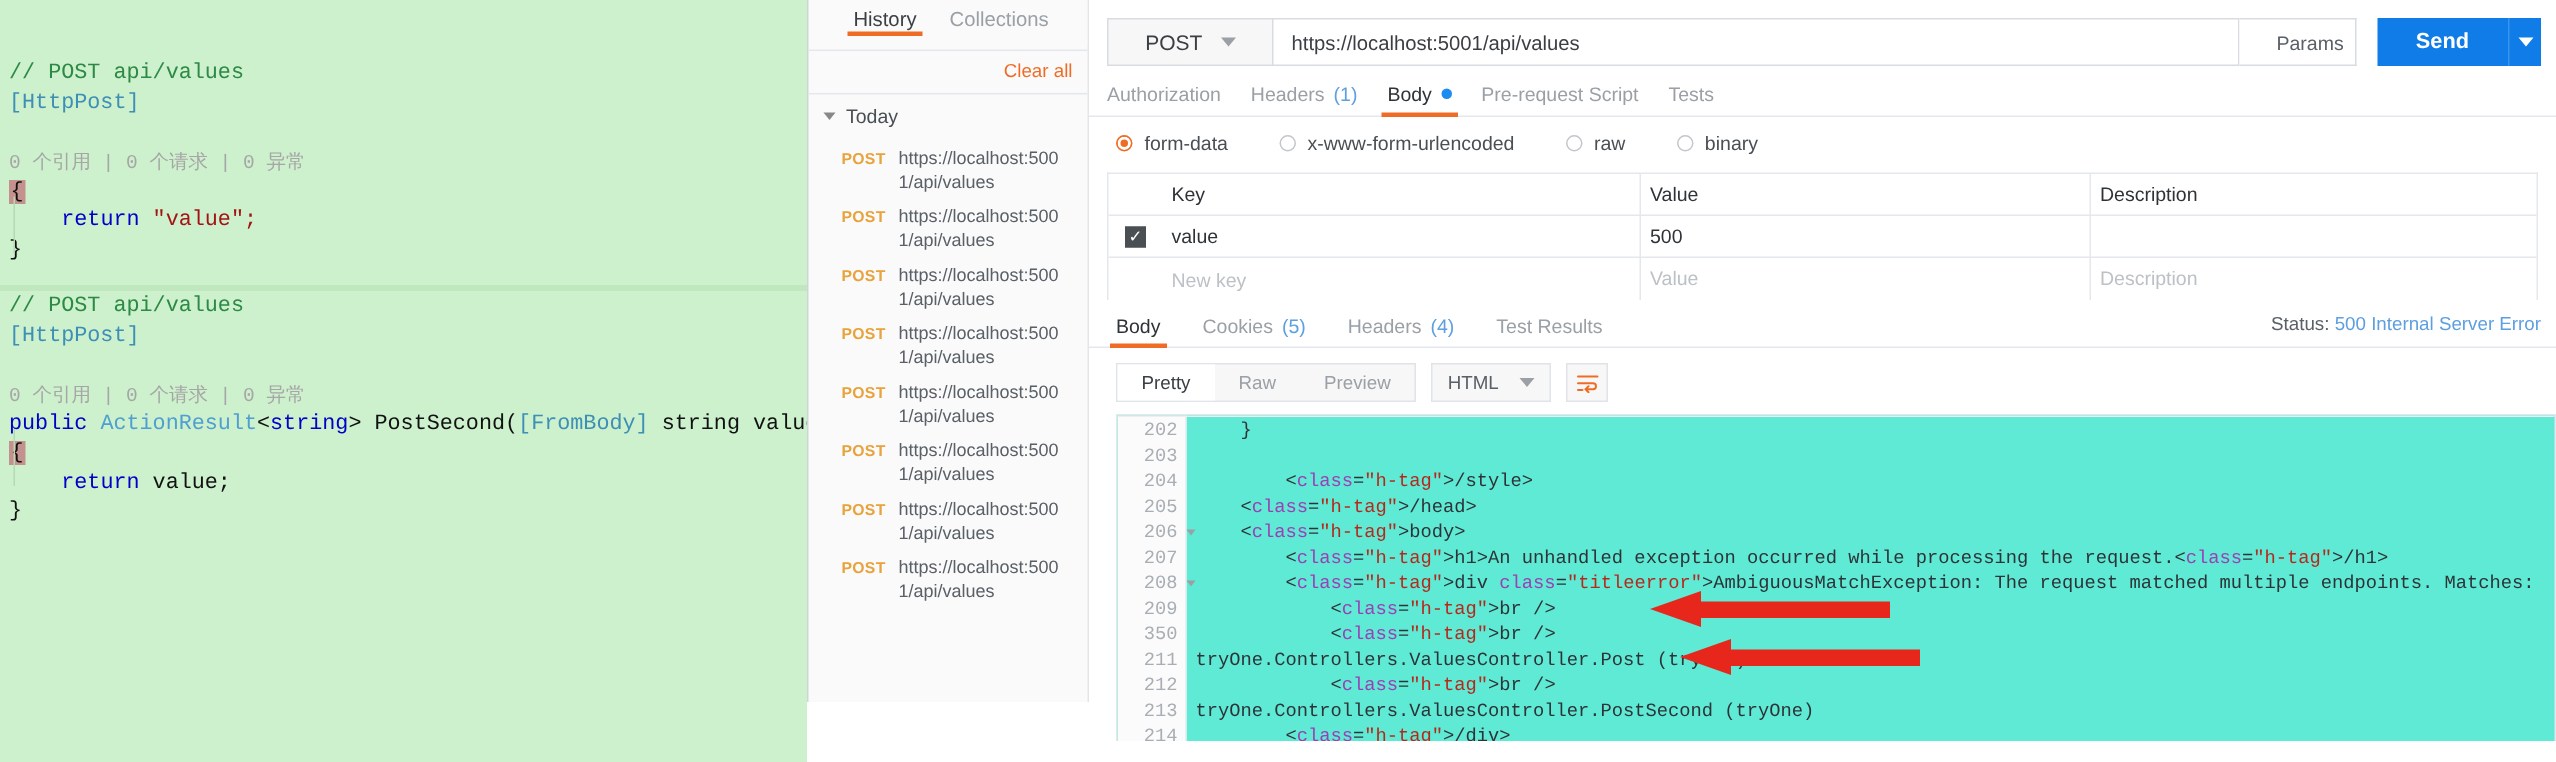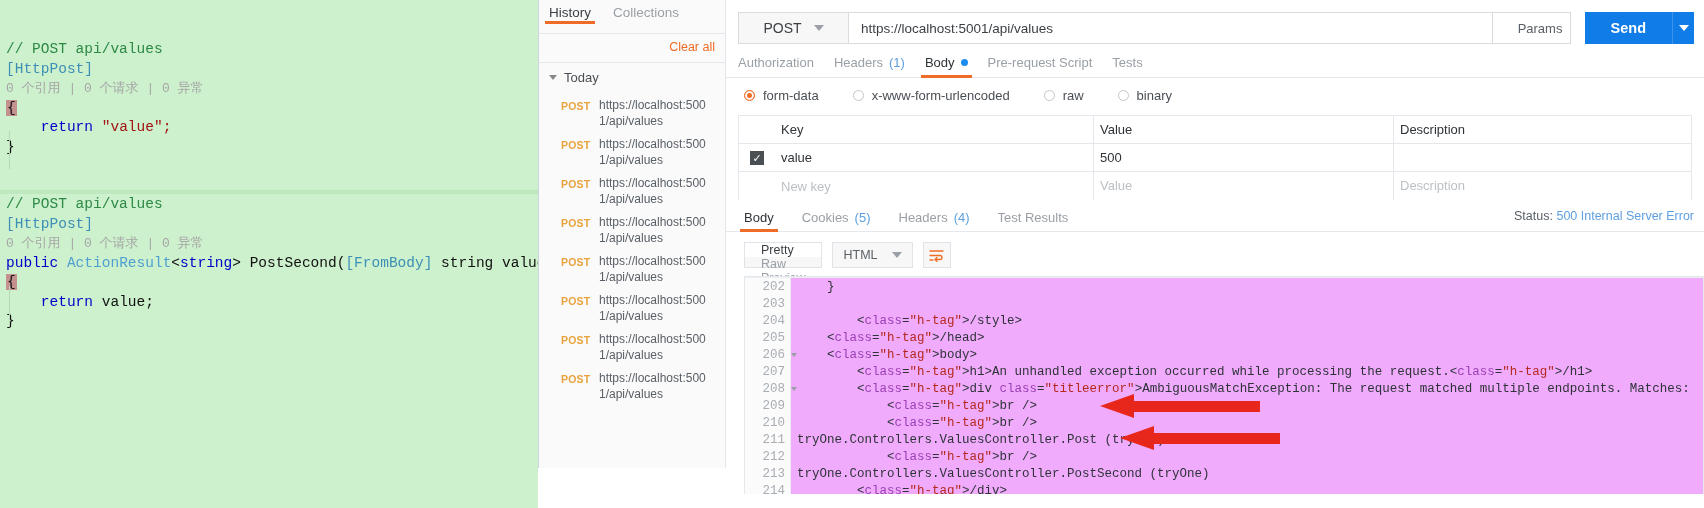--- a/index.html
+++ b/index.html
@@ -24,41 +24,42 @@
   .code-block { position: absolute; left: 0; width: 538px; }
   .cb1 { top: 40px; }
   .cb2 { top: 195px; }
   .cl { height: 19.5px; line-height: 19.5px; white-space: pre; padding-left: 6px; }
   .sep {
     position: absolute; left: 0; top: 190px; width: 538px; height: 4px;
     background: #bfe8bf;
   }
   .tok-comment { color: #2d8a46; }
   .tok-attr    { color: #3d8fb5; }
-  .tok-lens    { color: #a6a6a6; font-size: 13px; }
+  .tok-lens    { color: #a6a6a6; font-size: 13px; margin-top: 20px; }
   .tok-kw      { color: #0000c8; }
   .tok-type    { color: #4f9fd1; }
   .tok-plain   { color: #111; }
   .tok-str     { color: #a31515; }
   .tok-brace   { color: #111; }
   .brace-hl {
     background: #c4918f; color: #111; padding: 0 1px;
   }
   .indent-guide {
     position: absolute; width: 1px; background: #b5d9b5;
   }
 
   
   .sidebar {
     width: 188px; height: 468px;
     background: #fafafa;
     border-left: 1px solid #cfd4da;
     border-right: 1px solid #e2e5e9;
     position: relative;
     overflow: hidden;
+    padding-left: 20px;
   }
   .sb-tabs {
     display: flex; height: 30px; align-items: flex-start;
     padding-left: 10px; gap: 22px;
     background: #fafafa;
   }
   .sb-tab {
     font-size: 13.5px; color: #9aa0a6; padding-top: 5px;
     position: relative; cursor: pointer;
   }
@@ -186,42 +187,42 @@
     position: relative;
   }
   .resp-status {
     position: absolute; right: 10px; top: 9px; font-size: 12.5px; color: #5a6067;
     white-space: nowrap;
   }
   .resp-status b { color: #5e9fe0; font-weight: normal; }
 
   .viewer-bar { display: flex; align-items: center; gap: 10px; padding: 10px 12px 8px 18px; }
   .seg {
-    display: flex; border: 1px solid #e0e3e7; background: #f7f7f7; height: 26px; flex-direction: column;
+    display: flex; border: 1px solid #e0e3e7; background: #f7f7f7; height: 26px;
   }
   .seg div {
     padding: 0 16px; font-size: 12.5px; color: #9aa0a6; display: flex;
     align-items: center; cursor: pointer;
   }
   .seg div.active { color: #3b3f44; background: #fff; }
   .fmt-select {
     display: flex; align-items: center; gap: 14px; border: 1px solid #e0e3e7;
     background: #f7f7f7; height: 26px; padding: 0 10px; font-size: 12.5px;
     color: #5a6067; cursor: pointer;
   }
   .wrap-btn {
     width: 28px; height: 26px; border: 1px solid #e0e3e7; background: #f7f7f7;
     display: flex; align-items: center; justify-content: center; cursor: pointer;
   }
 
   .code-view {
     margin: 0 0 0 18px; border: 1px solid #e4e7eb; border-bottom: none;
     height: 218px; overflow: hidden; display: flex;
     font-family: "Liberation Mono", monospace; font-size: 12.5px;
-    background: #f0abfc; position: relative;
+    background: #5eead4; position: relative;
   }
   .gutter {
     width: 46px; background: #fbfbfb; border-right: 1px solid #eceff2;
     text-align: right; padding-top: 2px; color: #a8aeb4; flex: none;
   }
   .gln { height: 17px; line-height: 17px; padding-right: 5px; position: relative; }
   .gln .fold {
     position: absolute; right: -7px; top: 6px;
     width: 0; height: 0; border-left: 3px solid transparent;
     border-right: 3px solid transparent; border-top: 4px solid #9aa0a6;
@@ -437,21 +438,21 @@
       <div class="top-edge"></div>
       <div class="gutter" id="gutter">
           <div class="gln">202</div>
           <div class="gln">203</div>
           <div class="gln">204</div>
           <div class="gln">205</div>
           <div class="gln">206<span class="fold"></span></div>
           <div class="gln">207</div>
           <div class="gln">208<span class="fold"></span></div>
           <div class="gln">209</div>
-          <div class="gln">210</div>
+          <div class="gln">350</div>
           <div class="gln">211</div>
           <div class="gln">212</div>
           <div class="gln">213</div>
           <div class="gln">214</div>
         </div>
       <div class="codelines" id="codelines"><div class="codeline">    }</div><div class="codeline"></div><div class="codeline">        &lt;<span <span="" class="h-attr">class</span>=<span class="h-str">"h-tag"</span>&gt;/style&gt;</div><div class="codeline">    &lt;<span <span="" class="h-attr">class</span>=<span class="h-str">"h-tag"</span>&gt;/head&gt;</div><div class="codeline">    &lt;<span <span="" class="h-attr">class</span>=<span class="h-str">"h-tag"</span>&gt;body&gt;</div><div class="codeline">        &lt;<span <span="" class="h-attr">class</span>=<span class="h-str">"h-tag"</span>&gt;h1&gt;An unhandled exception occurred while processing the request.&lt;<span <span="" class="h-attr">class</span>=<span class="h-str">"h-tag"</span>&gt;/h1&gt;</div><div class="codeline">        &lt;<span <span="" class="h-attr">class</span>=<span class="h-str">"h-tag"</span>&gt;div <span class="h-attr">class</span>=<span class="h-str">"titleerror"</span>&gt;AmbiguousMatchException: The request matched multiple endpoints. Matches:</div><div class="codeline">            &lt;<span <span="" class="h-attr">class</span>=<span class="h-str">"h-tag"</span>&gt;br /&gt;</div><div class="codeline">            &lt;<span <span="" class="h-attr">class</span>=<span class="h-str">"h-tag"</span>&gt;br /&gt;</div><div class="codeline">tryOne.Controllers.ValuesController.Post (tryOne)</div><div class="codeline">            &lt;<span <span="" class="h-attr">class</span>=<span class="h-str">"h-tag"</span>&gt;br /&gt;</div><div class="codeline">tryOne.Controllers.ValuesController.PostSecond (tryOne)</div><div class="codeline">        &lt;<span <span="" class="h-attr">class</span>=<span class="h-str">"h-tag"</span>&gt;/div&gt;</div></div>
     </div>
 
   </div>
 

